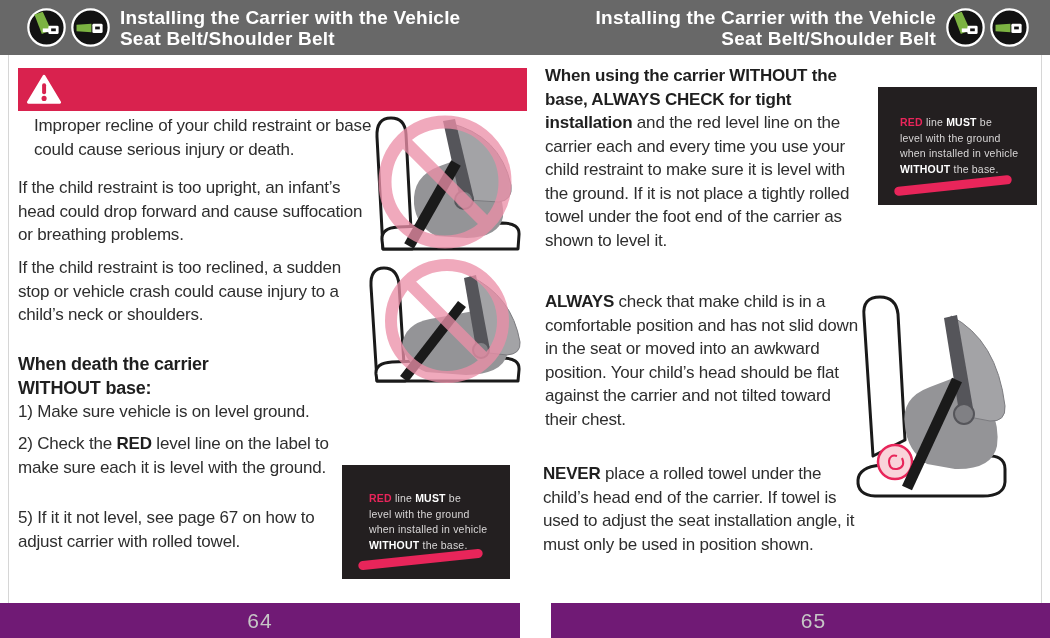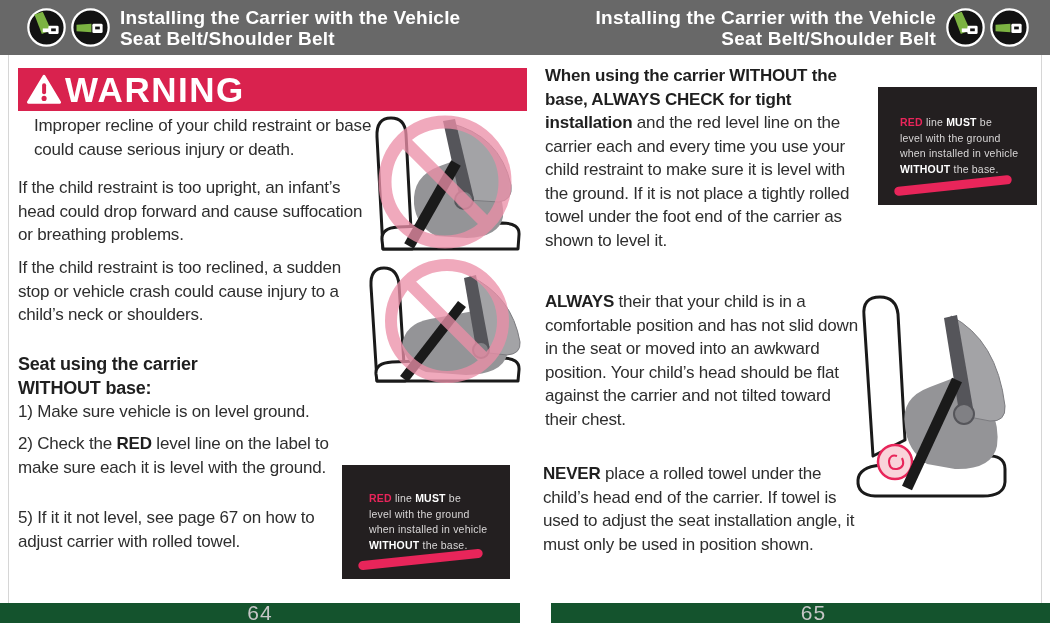--- a/index.html
+++ b/index.html
@@ -38,21 +38,21 @@
               letter-spacing:.2px;color:#d9d7d7;white-space:nowrap}
   .lbl-red{color:#e8255a;font-weight:700}
   .lbl-bold{color:#ffffff;font-weight:700}
   .red-line{position:absolute;left:16px;bottom:15px;width:125px;height:9px;border-radius:5px;
             background:#e8255a;transform:rotate(-6deg)}
 
   
   .illus{position:absolute}
 
   
-  .footer-bar{position:absolute;top:603px;height:20px;background:#14532d;display:flex;
+  .footer-bar{position:absolute;top:603px;height:35px;background:#701a75;display:flex;
               align-items:center;justify-content:center}
   .footer-bar.left{left:0;width:520px}
   .footer-bar.right{left:551px;width:525px}
   .page-num{color:#c6c6c6;font-size:21px;letter-spacing:1px}
 </style>
 </head>
 <body>
 
 <header class="topbar">
   <div class="topbar-half left">
@@ -101,31 +101,30 @@
 
 <div class="page-edge" style="left:8px"></div>
 <div class="page-edge" style="left:1041px"></div>
 
 <div class="warning-banner">
   <svg class="w-tri" viewBox="0 0 36 32">
     <path d="M18,2 L34.5,29.5 L1.5,29.5 Z" fill="#ffffff" stroke="#ffffff" stroke-width="3" stroke-linejoin="round"></path>
     <rect x="16" y="9.5" width="4.2" height="11.5" rx="2" fill="#d9224e"></rect>
     <circle cx="18.1" cy="25.4" r="2.7" fill="#d9224e"></circle>
   </svg>
-  <span class="w-title">WARNING</span>
 </div>
 
 <p class="body-text" style="left:34px;top:114px;width:352px">Improper recline of your child restraint or base could cause serious injury or death.</p>
 
 <p class="body-text" style="left:18px;top:176px;width:352px">If the child restraint is too upright, an infant’s head could drop forward and cause suffocation or breathing problems.</p>
 
 <p class="body-text" style="left:18px;top:256px;width:340px">If the child restraint is too reclined, a sudden stop or vehicle crash could cause injury to a child’s neck or shoulders.</p>
 
 <p class="body-text heading" style="left:18px;top:352px;width:260px">
-  <span>Seat using the carrier</span><br>
+  <span>When death the carrier</span><br>
   <span>WITHOUT base:</span>
 </p>
 
 <p class="body-text" style="left:18px;top:400px;width:352px">1) Make sure vehicle is on level ground.</p>
 
 <p class="body-text" style="left:18px;top:432px;width:332px">
   <span>2) Check the </span><span class="bold">RED</span><span> level line on the label to make sure each it is level with the ground.</span>
 </p>
 
 <p class="body-text" style="left:18px;top:506px;width:312px">5) If it it not level, see page 67 on how to adjust carrier with rolled towel.</p>
@@ -174,21 +173,21 @@
     <span class="lbl-bold">WITHOUT</span><span> the base.</span>
   </p>
   <div class="red-line"></div>
 </div>
 
 <p class="body-text" style="left:545px;top:64px;width:316px">
   <span class="bold">When using the carrier WITHOUT the base, ALWAYS CHECK for tight installation</span><span> and the red level line on the carrier each and every time you use your child restraint to make sure it is level with the ground. If it is not place a tightly rolled towel under the foot end of the carrier as shown to level it.</span>
 </p>
 
 <p class="body-text" style="left:545px;top:290px;width:316px">
-  <span class="bold">ALWAYS</span><span> their that your child is in a comfortable position and has not slid down in the seat or moved into an awkward position. Your child’s head should be flat against the carrier and not tilted toward their chest.</span>
+  <span class="bold">ALWAYS</span><span> check that make child is in a comfortable position and has not slid down in the seat or moved into an awkward position. Your child’s head should be flat against the carrier and not tilted toward their chest.</span>
 </p>
 
 <p class="body-text" style="left:543px;top:462px;width:316px">
   <span class="bold">NEVER</span><span> place a rolled towel under the child’s head end of the carrier. If towel is used to adjust the seat installation angle, it must only be used in position shown.</span>
 </p>
 
 <div class="label-box" style="left:878px;top:87px;width:159px;height:118px">
   <p class="label-text" style="left:22px;top:28px">
     <span class="lbl-red">RED</span><span> line </span><span class="lbl-bold">MUST</span><span> be</span><br>
     <span>level with the ground</span><br>

